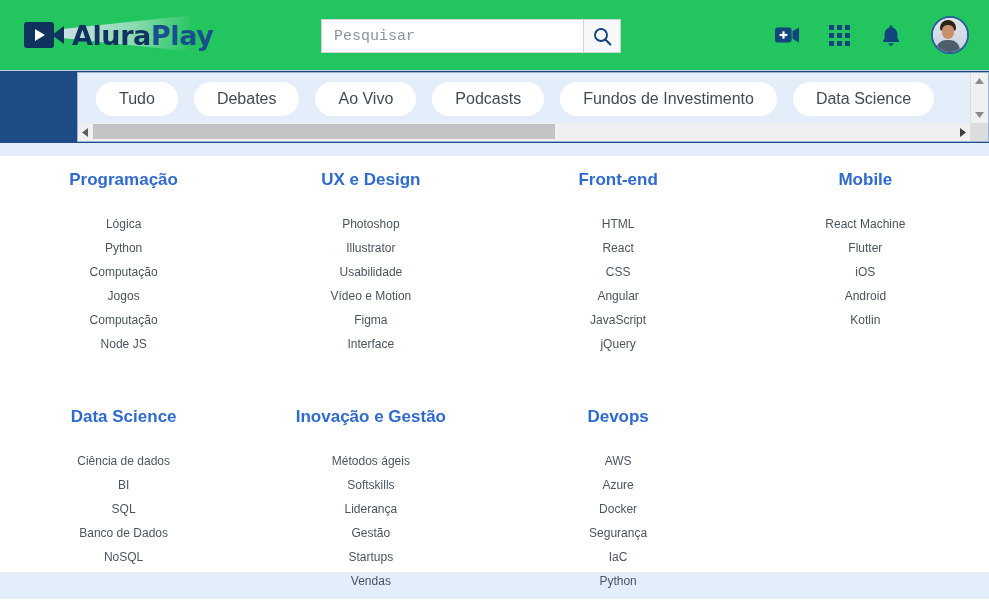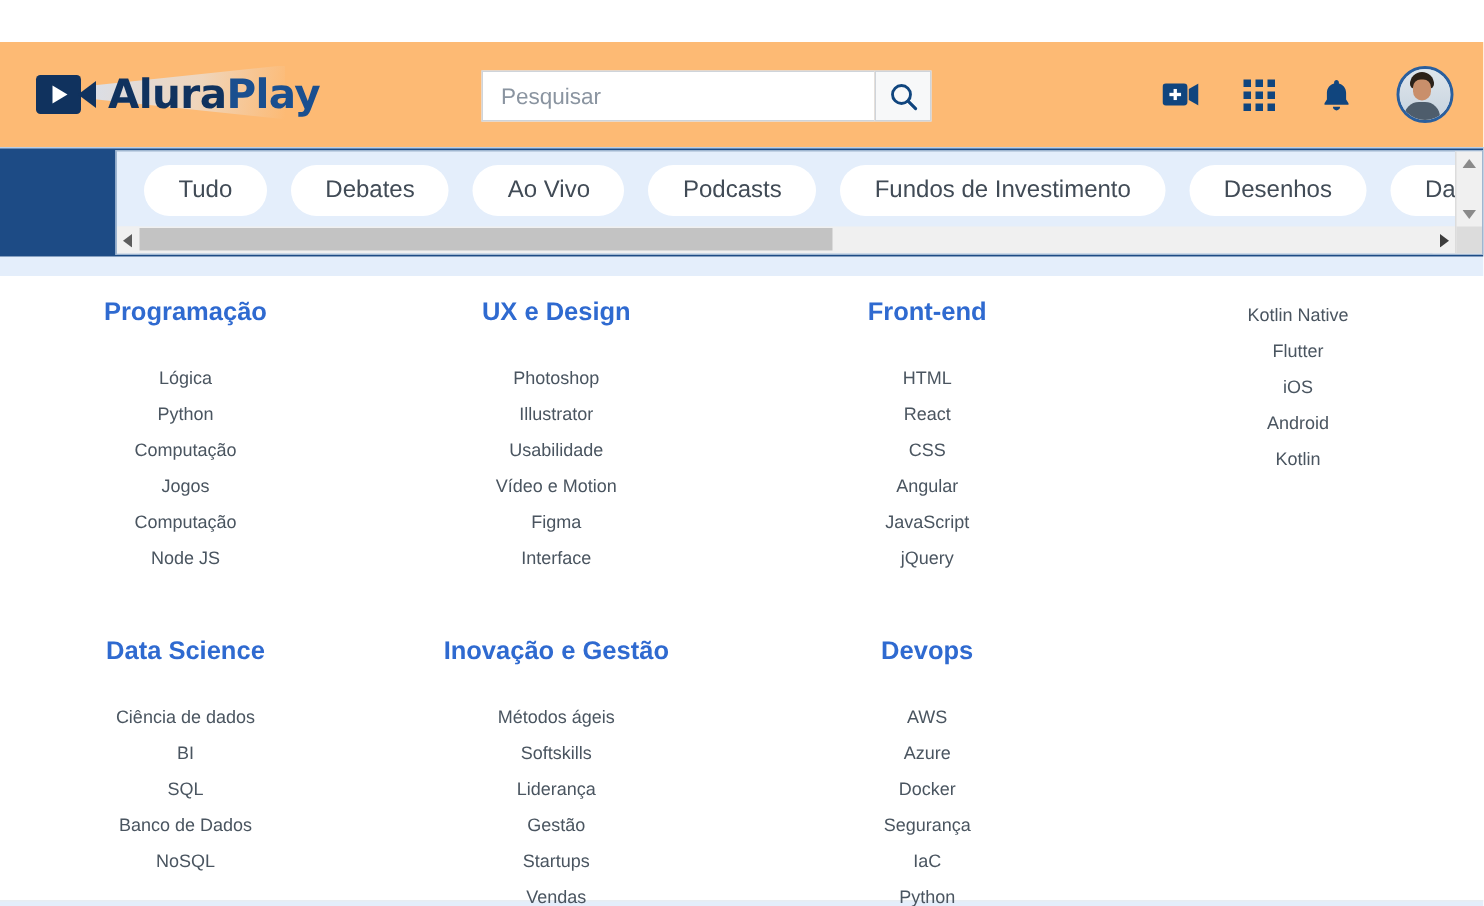--- a/index.html
+++ b/index.html
@@ -12,25 +12,24 @@
     overflow: hidden;
     background: #ffffff;
     font-family: "Liberation Sans", sans-serif;
     color: #3c4858;
   }
 
   
   .header {
     position: relative;
     height: 70px;
-    background: #fdba74;
+    background: #22c55e;
     display: flex;
     align-items: center;
     box-sizing: border-box;
-    margin-top: 28px;
   }
 
   .logo {
     display: flex;
     align-items: center;
     margin-left: 24px;
     gap: 6px;
     position: relative;
   }
   .logo-cam {
@@ -98,21 +97,21 @@
   }
   .search-input {
     width: 262px;
     height: 34px;
     box-sizing: border-box;
     border: 1px solid #cfd4da;
     border-right: none;
     background: #ffffff;
     padding: 0 12px;
     font-size: 15px;
-    font-family: Liberation Sans, sans-serif;
+    font-family: Liberation Mono, monospace;
     color: #3c4858;
     outline: none;
   }
   .search-input::placeholder { color: #8a94a0; }
   .search-btn {
     width: 38px;
     height: 34px;
     box-sizing: border-box;
     border: 1px solid #cfd4da;
     background: #f7f8f9;
@@ -291,21 +290,21 @@
   .main {
     position: relative;
     height: 416px;
     background: #ffffff;
     padding-top: 14px;
     box-sizing: border-box;
   }
   .cat-grid {
     display: grid;
     grid-template-columns: repeat(4, 1fr);
-    row-gap: 4px;
+    row-gap: 15px;
   }
   .cat-col {
     text-align: center;
   }
   .cat-title {
     color: #2f6ad0;
     font-size: 17px;
     font-weight: bold;
     margin-bottom: 22px;
     cursor: pointer;
@@ -404,21 +403,20 @@
 
   <div class="chip-panel">
 
     <div class="chip-scroll-area">
       <div class="chip-row">
         <div class="chip">Tudo</div>
         <div class="chip">Debates</div>
         <div class="chip">Ao Vivo</div>
         <div class="chip">Podcasts</div>
         <div class="chip">Fundos de Investimento</div>
-        <div class="chip">Desenhos</div>
         <div class="chip">Data Science</div>
       </div>
 
       <div class="hscrollbar">
         <div class="hs-arrow">
           <svg width="7" height="9" viewBox="0 0 7 9">
             <polygon points="6,0 6,9 0,4.5" fill="#5d5d5d"></polygon>
           </svg>
         </div>
         <div class="hs-track">
@@ -479,21 +477,22 @@
       <div class="cat-title">Front-end</div>
       <div class="cat-item">HTML</div>
       <div class="cat-item">React</div>
       <div class="cat-item">CSS</div>
       <div class="cat-item">Angular</div>
       <div class="cat-item">JavaScript</div>
       <div class="cat-item">jQuery</div>
     </div>
 
     <div class="cat-col">
-      <div class="cat-item">Kotlin Native</div>
+      <div class="cat-title">Mobile</div>
+      <div class="cat-item">React Machine</div>
       <div class="cat-item">Flutter</div>
       <div class="cat-item">iOS</div>
       <div class="cat-item">Android</div>
       <div class="cat-item">Kotlin</div>
     </div>
 
     <div class="cat-col row2">
       <div class="cat-title">Data Science</div>
       <div class="cat-item">Ciência de dados</div>
       <div class="cat-item">BI</div>

